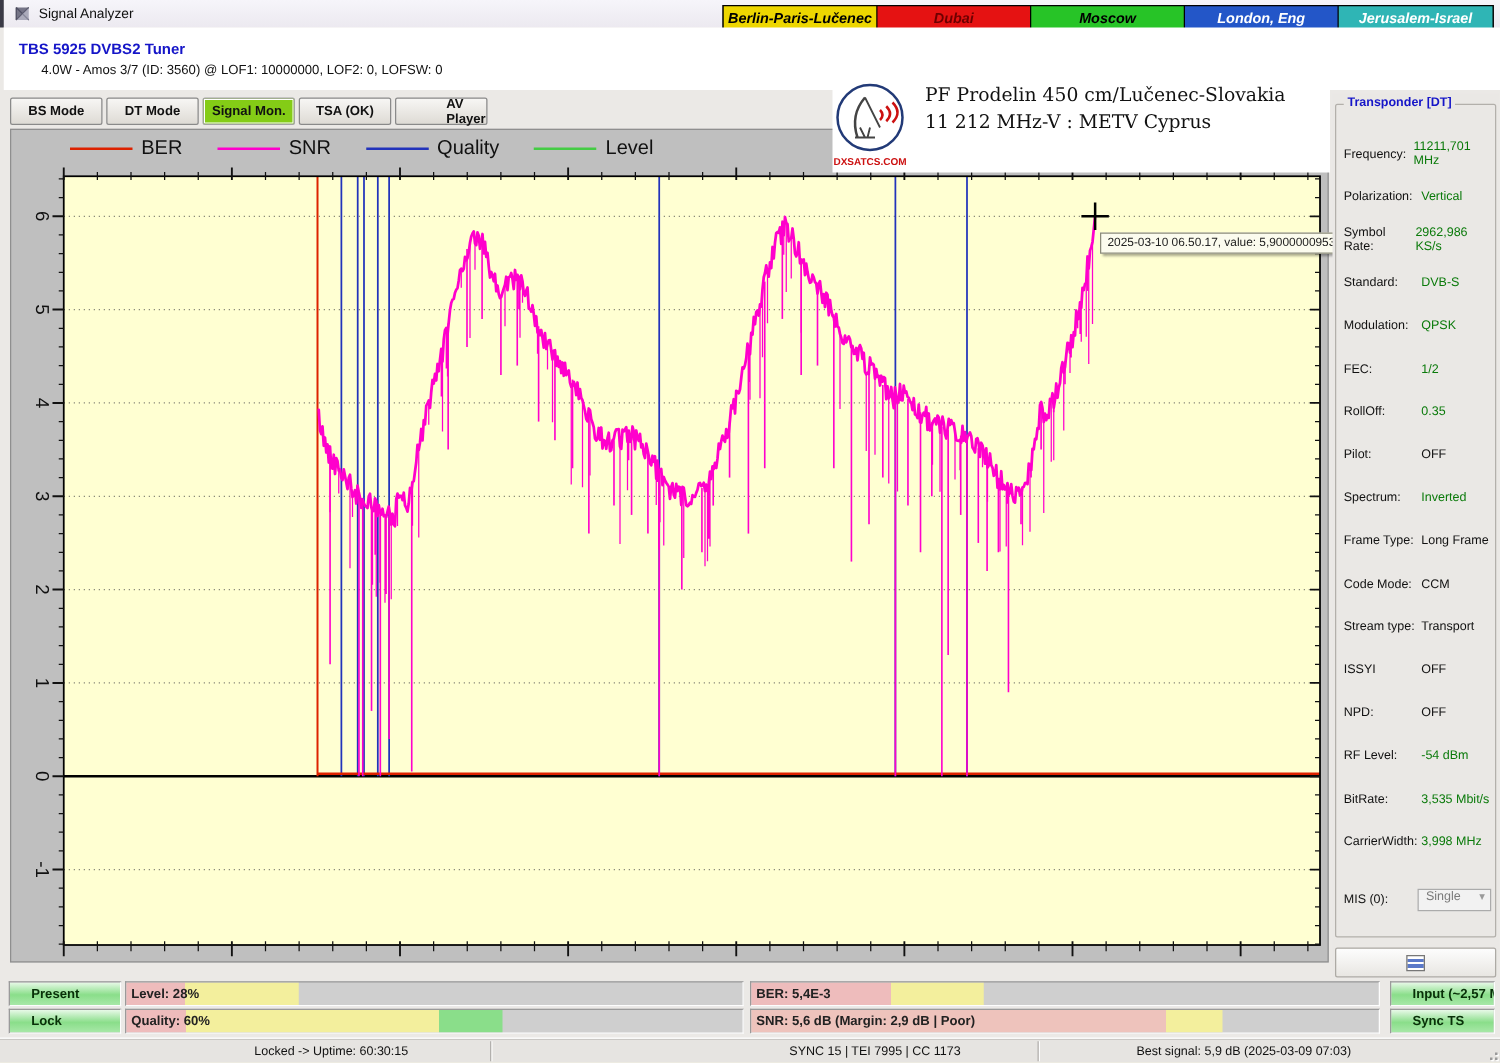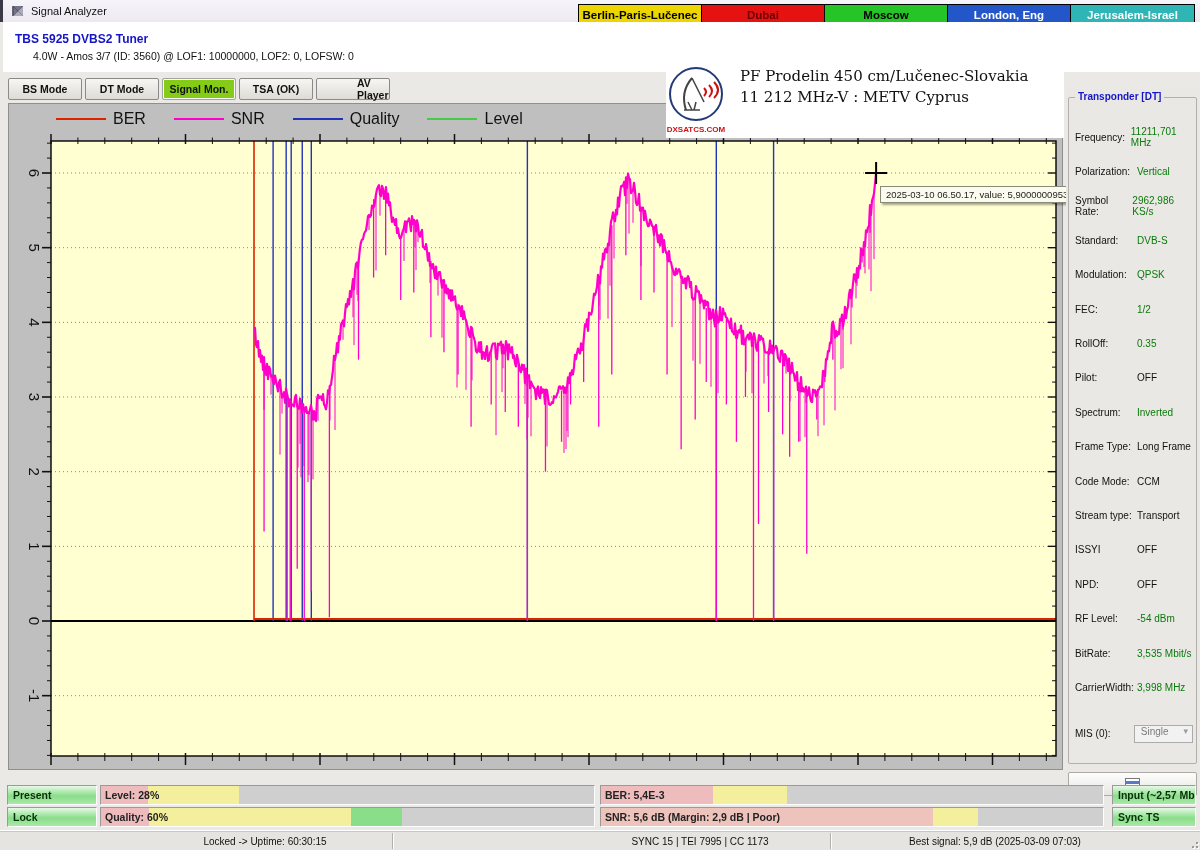--- a/index.html
+++ b/index.html
@@ -13,21 +13,21 @@
 
   
   .tunerband { position:absolute; left:3px; top:22px; width:1197px; height:50px; background:#ffffff; }
   .tuner-name { position:absolute; left:12px; top:10px; font-size:12px; font-weight:bold; color:#1515c8; }
   .tuner-sub  { position:absolute; left:30px; top:28px; font-size:10.5px; color:#111; }
 
   
   .clocks { position:absolute; left:578px; top:4px; height:46px; display:flex; border:1px solid #000; background:#000; }
   .clock { width:123px; display:flex; flex-direction:column; border-right:1px solid #000; }
   .clock:last-child { border-right:none; }
-  .clock-head { height:21px; display:flex; align-items:center; justify-content:center; font-size:11.5px; font-weight:bold; border-bottom:1px solid #000; }
+  .clock-head { height:21px; display:flex; align-items:center; justify-content:center; font-size:11.5px; font-weight:bold; font-style:italic; border-bottom:1px solid #000; }
   .clock-time { height:24px; background:linear-gradient(#9e9e9e,#e8e8e8 45%,#ffffff); display:flex; align-items:center; padding:0 4px; font-size:10px; font-weight:bold; color:#000; position:relative; }
   .clock-day { white-space:nowrap; }
   .clock-offset { position:absolute; top:1px; font-size:8px; font-weight:bold; }
   .clock-hm { margin-left:auto; white-space:nowrap; }
   .sig-mark { position:absolute; left:1181px; top:52px; width:12px; height:12px; }
 
   
   .modebar { position:absolute; left:0; top:72px; width:1065px; height:31px; background:#ebe9e6; }
   .mode-btn { position:absolute; top:6px; height:22px; width:74px; background:linear-gradient(#f7f6f4,#dedbd5); border:1px solid #8a8a8a; border-radius:2px; font-size:10.5px; font-weight:bold; color:#111; display:flex; align-items:center; justify-content:center; cursor:pointer; }
   .mode-btn.active { background:#84cc16; border:1px solid #a3a3a3; box-shadow:inset 0 0 0 1px #fff; }
@@ -42,38 +42,38 @@
 
   
   .overlay-box { position:absolute; left:666px; top:62px; width:398px; height:76px; background:#ffffff; display:flex; }
   .logo { width:60px; height:74px; position:relative; flex:0 0 60px; }
   .caption { padding:4px 0 0 14px; font-family:"DejaVu Serif", serif; font-size:15px; color:#111; line-height:1.43; }
 
   
   .tooltip { position:absolute; left:880px; top:186px; height:17px; background:#fbfbee; border:1px solid #8a8a7a; box-shadow:2px 2px 2px rgba(0,0,0,.35); font-size:9.5px; color:#222; display:flex; align-items:center; padding:0 5px; white-space:nowrap; }
 
   
-  .tp-panel { position:absolute; left:1066px; top:75px; width:133px; height:707px; background:#eae8e5;margin-top:14px; }
+  .tp-panel { position:absolute; left:1066px; top:75px; width:133px; height:707px; background:#eae8e5; }
   .tp-group { position:absolute; left:2px; top:8px; width:129px; height:667px; border:1px solid #b3b0ab; border-radius:2px; }
   .tp-title { position:absolute; left:6px; top:-7px; background:#eae8e5; padding:0 3px; font-size:10px; font-weight:bold; color:#1515c8; }
   .tp-rows { position:absolute; left:6px; top:22px; right:3px; }
   .tp-row { height:34.4px; display:flex; align-items:center; font-size:10px; }
   .tp-label { width:62px; color:#111; }
   .tp-value { font-weight:normal; color:#111; }
   .tp-value.green { color:#0a7a0a; }
   .tp-row.mis { margin-top:12px; }
   .mis-select { width:62px; height:18px; border:1px solid #ababab; background:#f2f2f2; color:#7a7a7a; font-size:10px; display:flex; padding-left:6px; position:relative; }
   .mis-chevron { position:absolute; right:4px; color:#9a9a9a; font-size:9px; }
   .tp-streambtn { position:absolute; left:2px; top:683px; width:129px; height:24px; background:linear-gradient(#fdfdfd,#e8e6e2); border:1px solid #adaaa5; border-radius:2px; display:flex; align-items:center; justify-content:center; cursor:pointer; }
   .stream-icon { width:15px; height:13px; border:1px solid #777; background:repeating-linear-gradient(#ffffff 0 2px, #5b79c9 2px 4.5px); }
 
   
   .bars { position:absolute; left:0; top:783px; width:1200px; height:47px; }
   .cellbox { position:absolute; height:20px; border:1px solid #9a9a9a; border-bottom-color:#fdfdfd; border-right-color:#fdfdfd; background:#cfcfcf; overflow:hidden; }
-  .greenfill { position:absolute; inset:0; background:linear-gradient(#e7f9e7,#8ade8a 55%,#a8e8a8); display:flex; align-items:center; padding-left:5px; font-size:10.5px; font-weight:bold; color:#083008; white-space:nowrap; }
+  .greenfill { position:absolute; inset:0; background:linear-gradient(#e7f9e7,#8ade8a 55%,#a8e8a8); display:flex; align-items:center; padding-left:17px; font-size:10.5px; font-weight:bold; color:#083008; white-space:nowrap; }
   .trackbar { }
   .trackfill { position:absolute; left:0; top:0; bottom:0; }
   .trackbar .bar-label { position:absolute; left:4px; top:0; bottom:0; display:flex; align-items:center; font-size:10.5px; font-weight:bold; color:#222; white-space:nowrap; z-index:2; }
 
   
   .statusbar { position:absolute; left:0; top:830px; width:1200px; height:20px; background:#e6e4e1; border-top:1px solid #ffffff; box-shadow:inset 0 1px 0 #c9c7c4; font-size:10px; color:#111; }
   .sb-text { position:absolute; top:0; height:20px; display:flex; align-items:center; transform:translateX(-50%); white-space:nowrap; }
   .sb-div { position:absolute; top:2px; height:16px; width:1px; background:#b2b0ad; box-shadow:1px 0 0 #fdfdfd; }
   .grip { position:absolute; right:2px; top:838px; width:10px; height:10px; }
   .grip i { position:absolute; width:2px; height:2px; background:#9a9a9a; box-shadow:1px 1px 0 #fff; }

